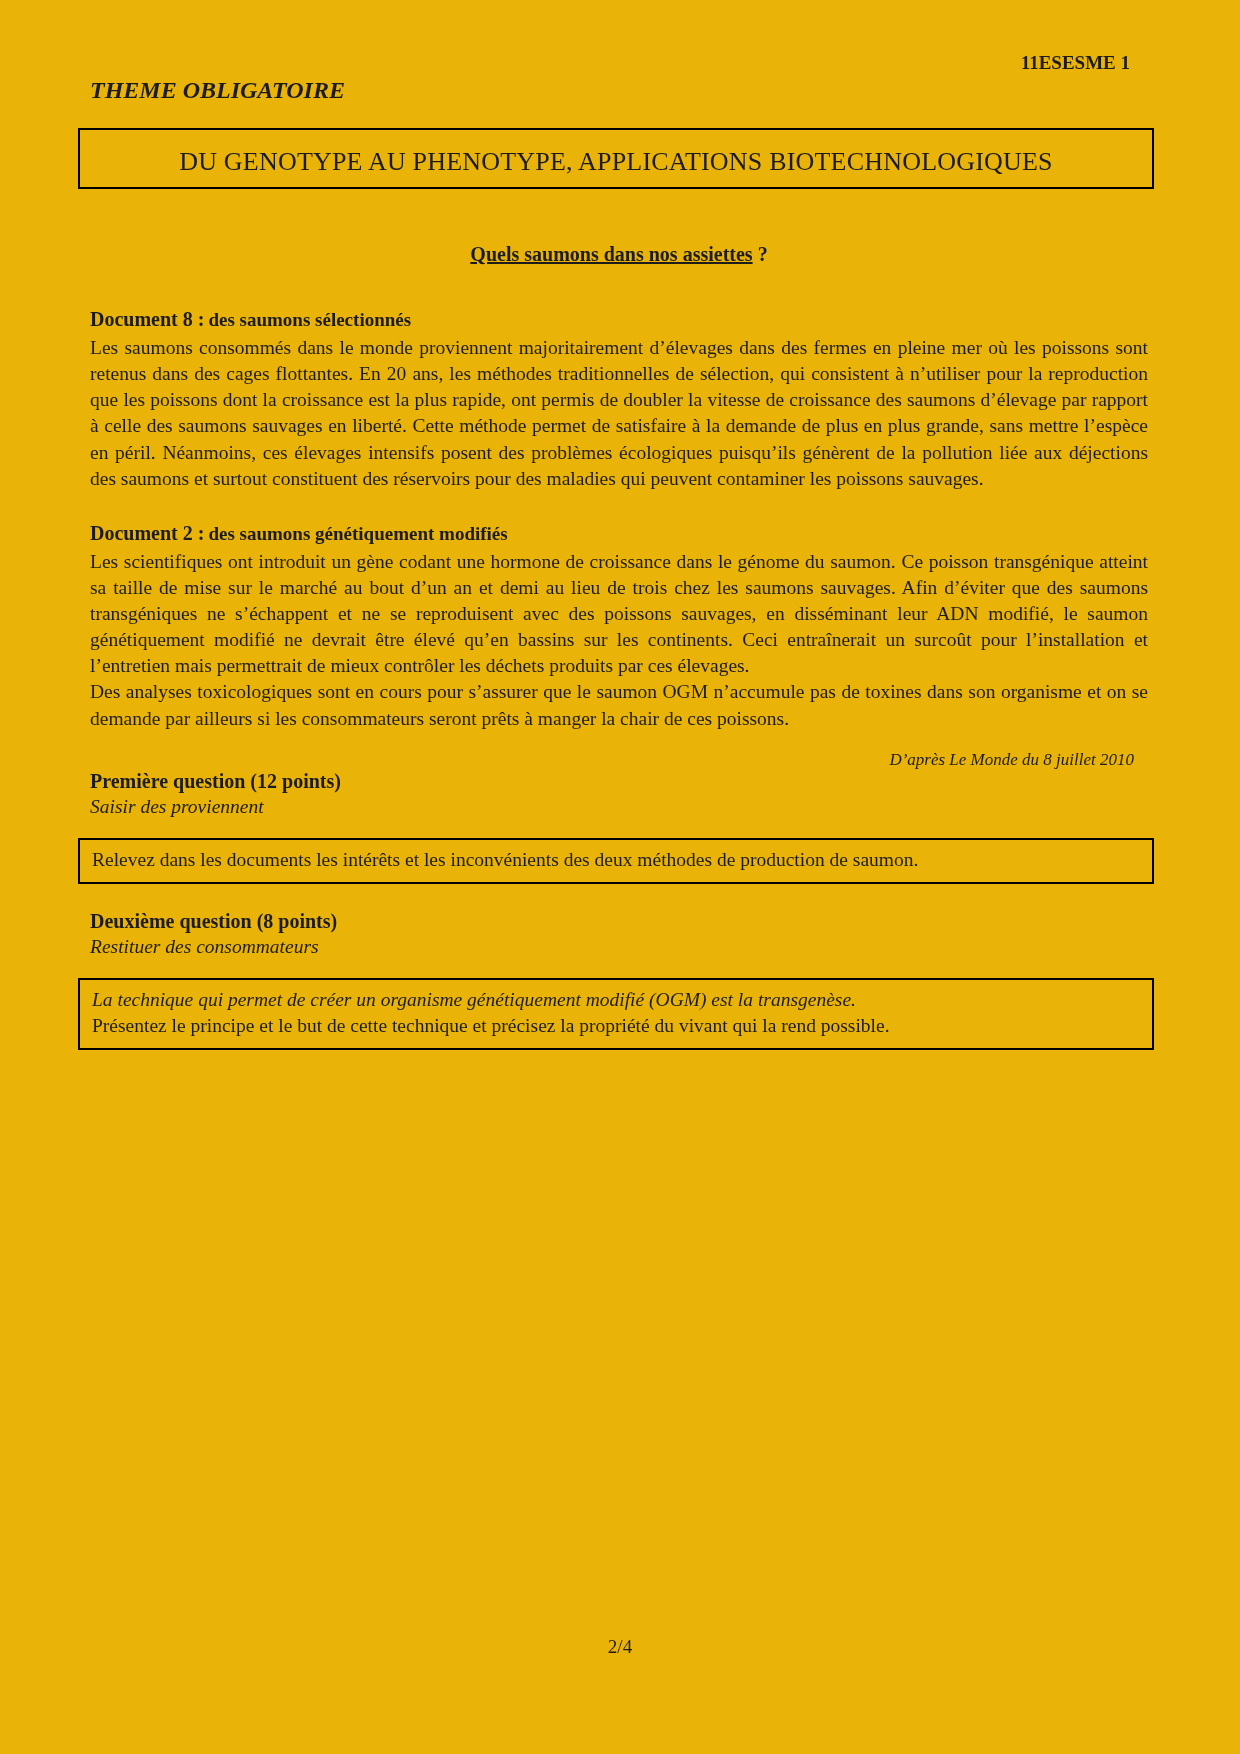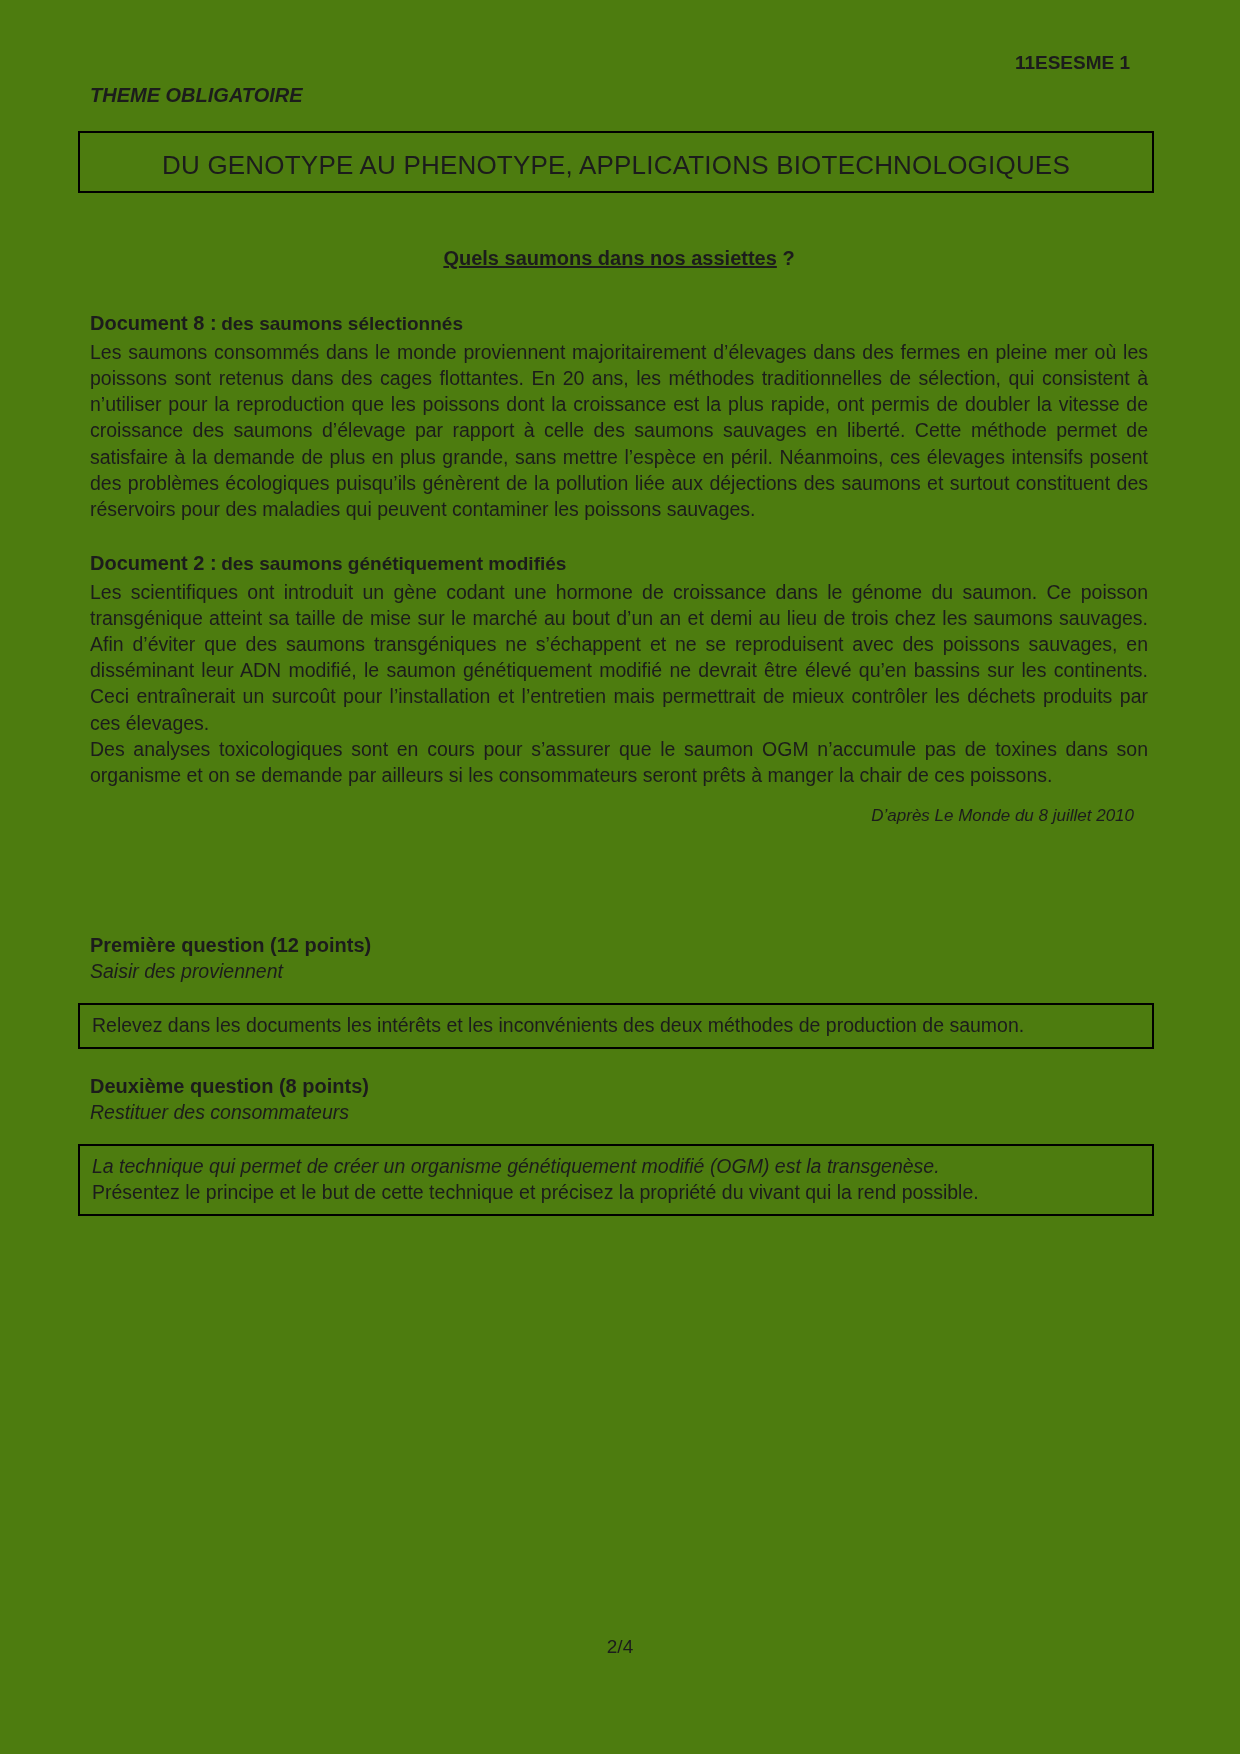--- a/index.html
+++ b/index.html
@@ -2,37 +2,37 @@
 <html><head>
   <meta charset="utf-8">
   <style>
     * { box-sizing: border-box; }
     html, body { margin: 0; padding: 0; background: #ffffff; }
     .page {
       position: relative;
       width: 1240px;
       height: 1754px;
       margin: 0 auto;
-      background: #4d7c0f;
-      font-family: Liberation Sans, sans-serif;
+      background: #eab308;
+      font-family: Liberation Serif, serif;
       color: #1c1c1c;
       padding: 52px 92px 0 90px;
       overflow: hidden;
     }
     .header-ref {
       text-align: right;
       font-weight: bold;
       font-size: 19px;
       padding-right: 18px;
     }
     .theme-heading {
       font-weight: bold;
       font-style: italic;
-      font-size: 20px;
-      margin-top: 10px;
+      font-size: 24px;
+      margin-top: 3px;
     }
     .title-box {
       margin-top: 24px;
       margin-left: -12px;
       margin-right: -6px;
       border: 2px solid #000000;
       padding: 17px 6px 10px 6px;
       text-align: center;
       font-size: 26px;
       letter-spacing: 0.2px;
@@ -59,21 +59,21 @@
       text-align: right;
       font-style: italic;
       font-size: 17px;
       margin-top: 18px;
       padding-right: 14px;
     }
     .question-heading {
       font-weight: bold;
       font-size: 20px;
     }
-    .q1 { margin-top: 108px; }
+    .q1 { }
     .q2 { margin-top: 26px; }
     .question-subheading {
       font-style: italic;
       font-size: 19.5px;
       margin-top: 3px;
     }
     .question-box {
       border: 2px solid #000000;
       margin-top: 20px;
       margin-left: -12px;

